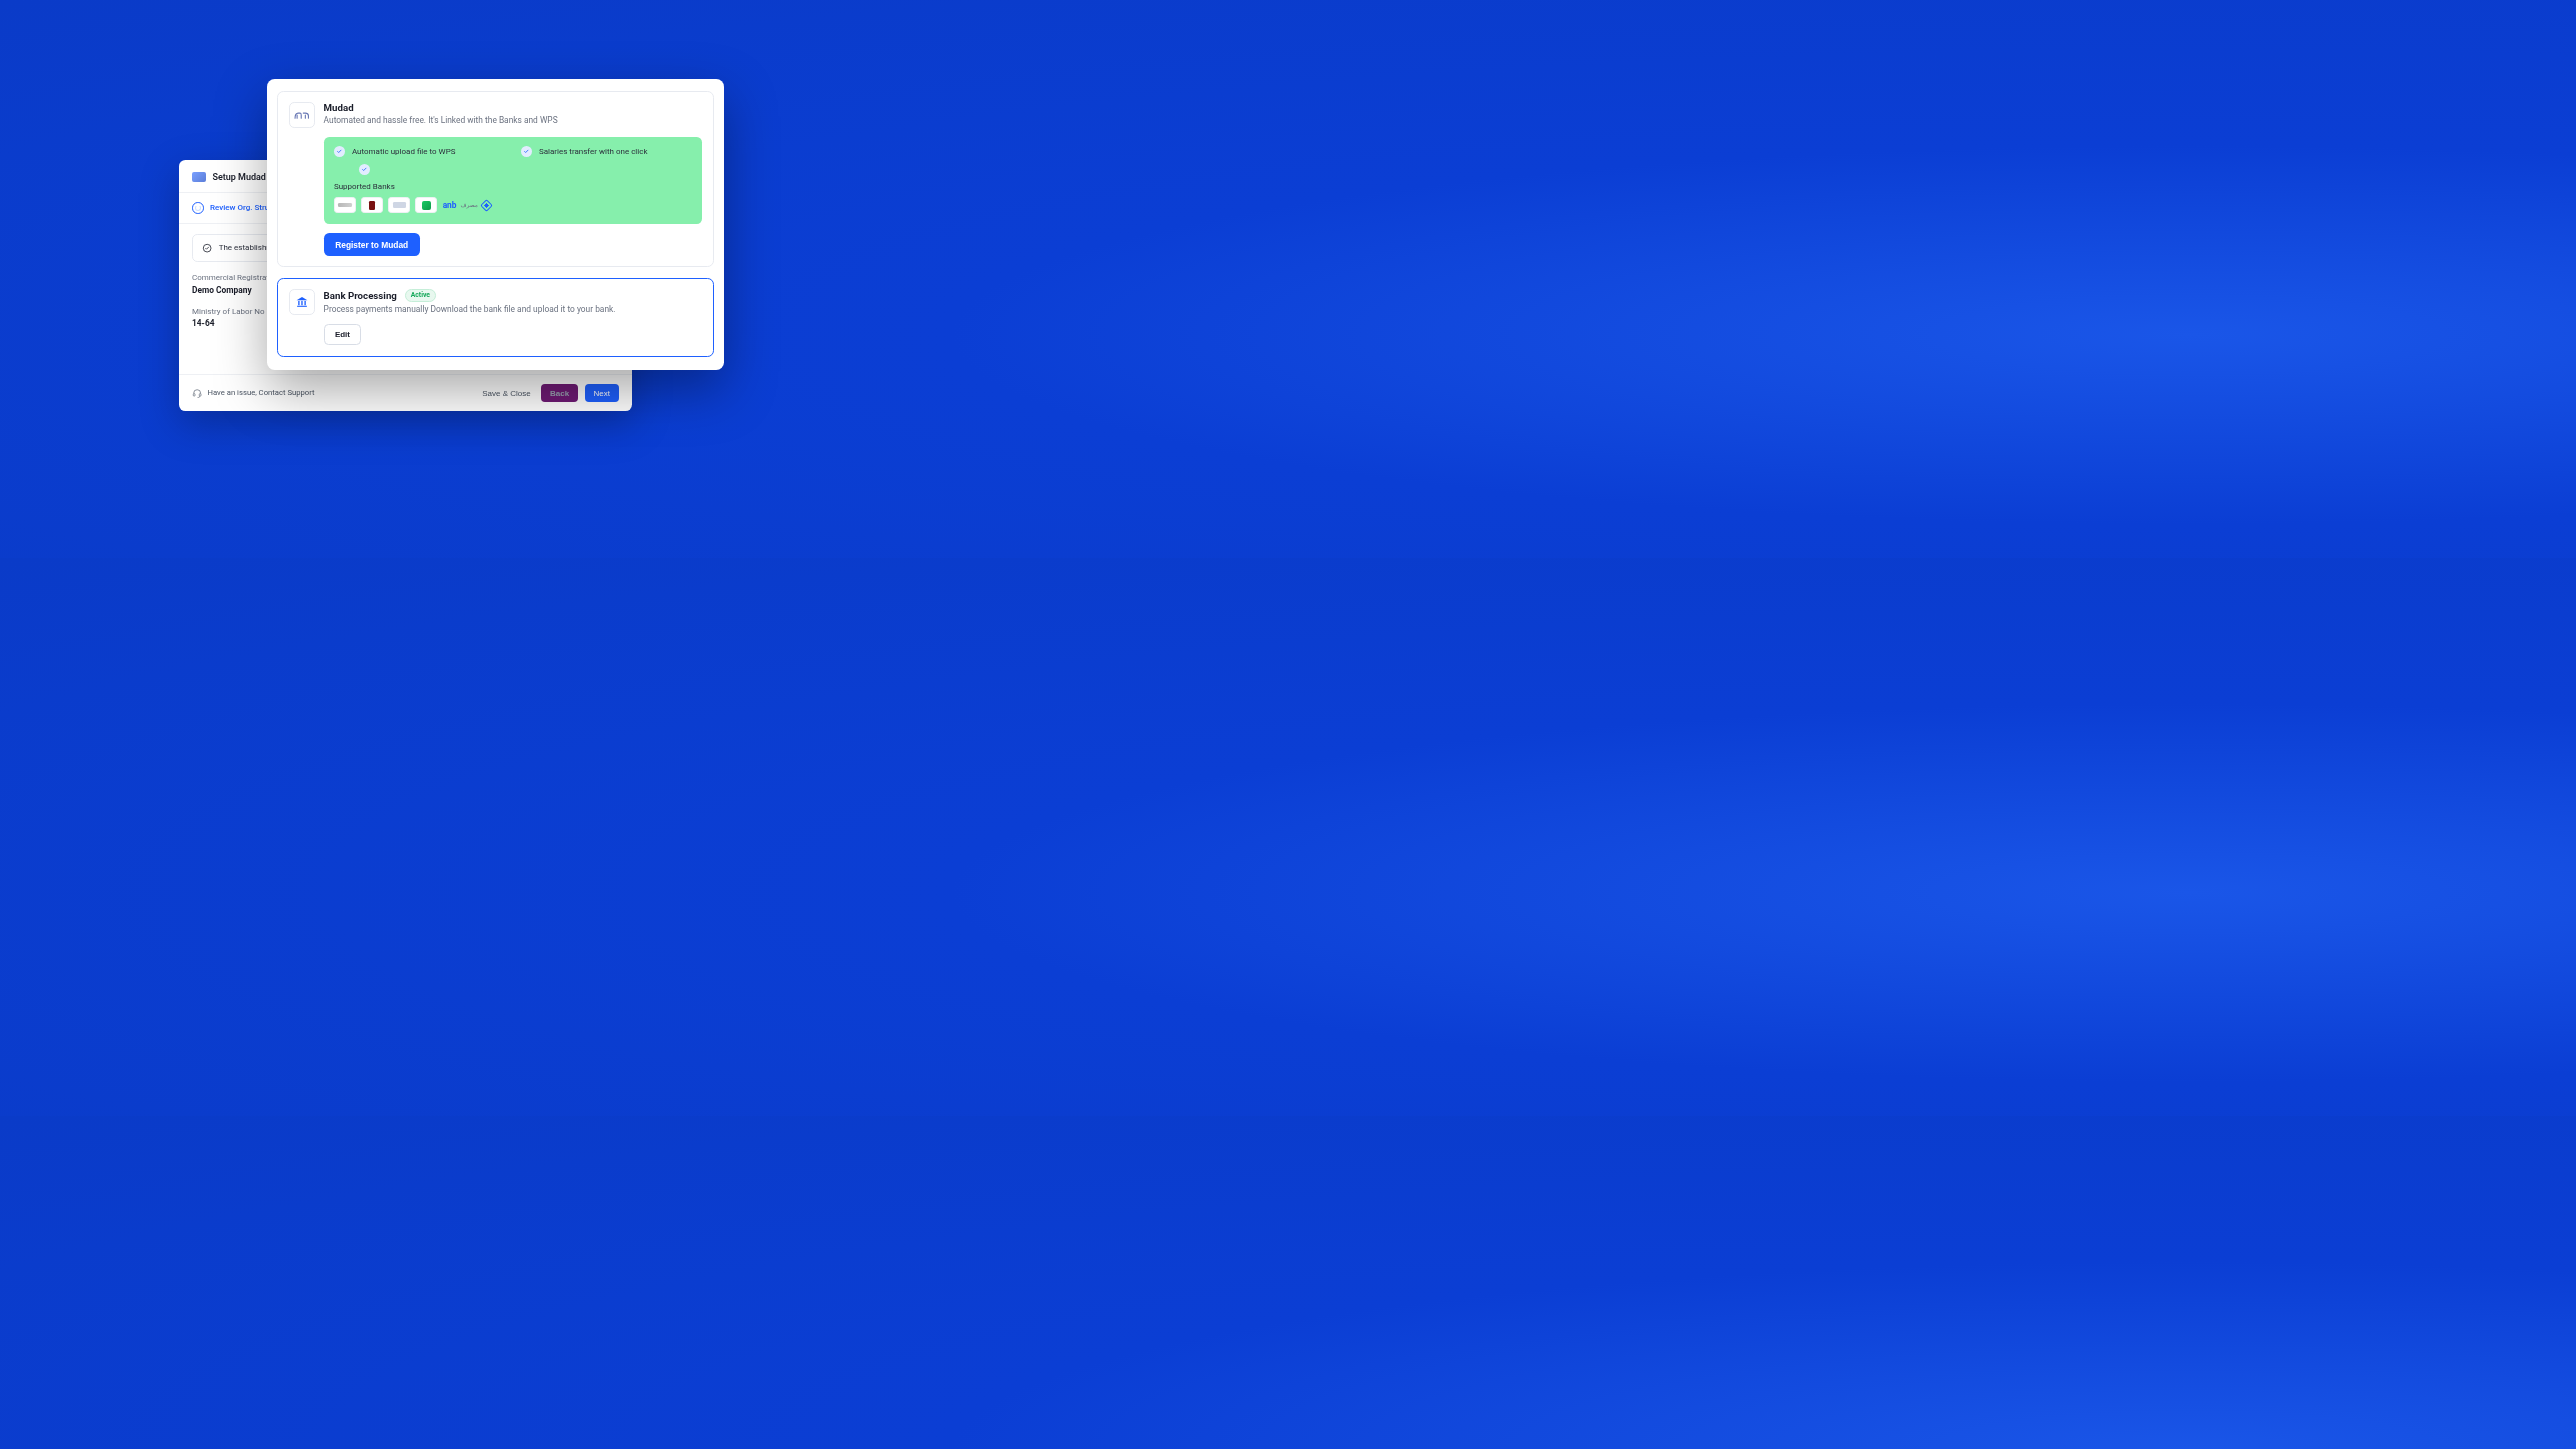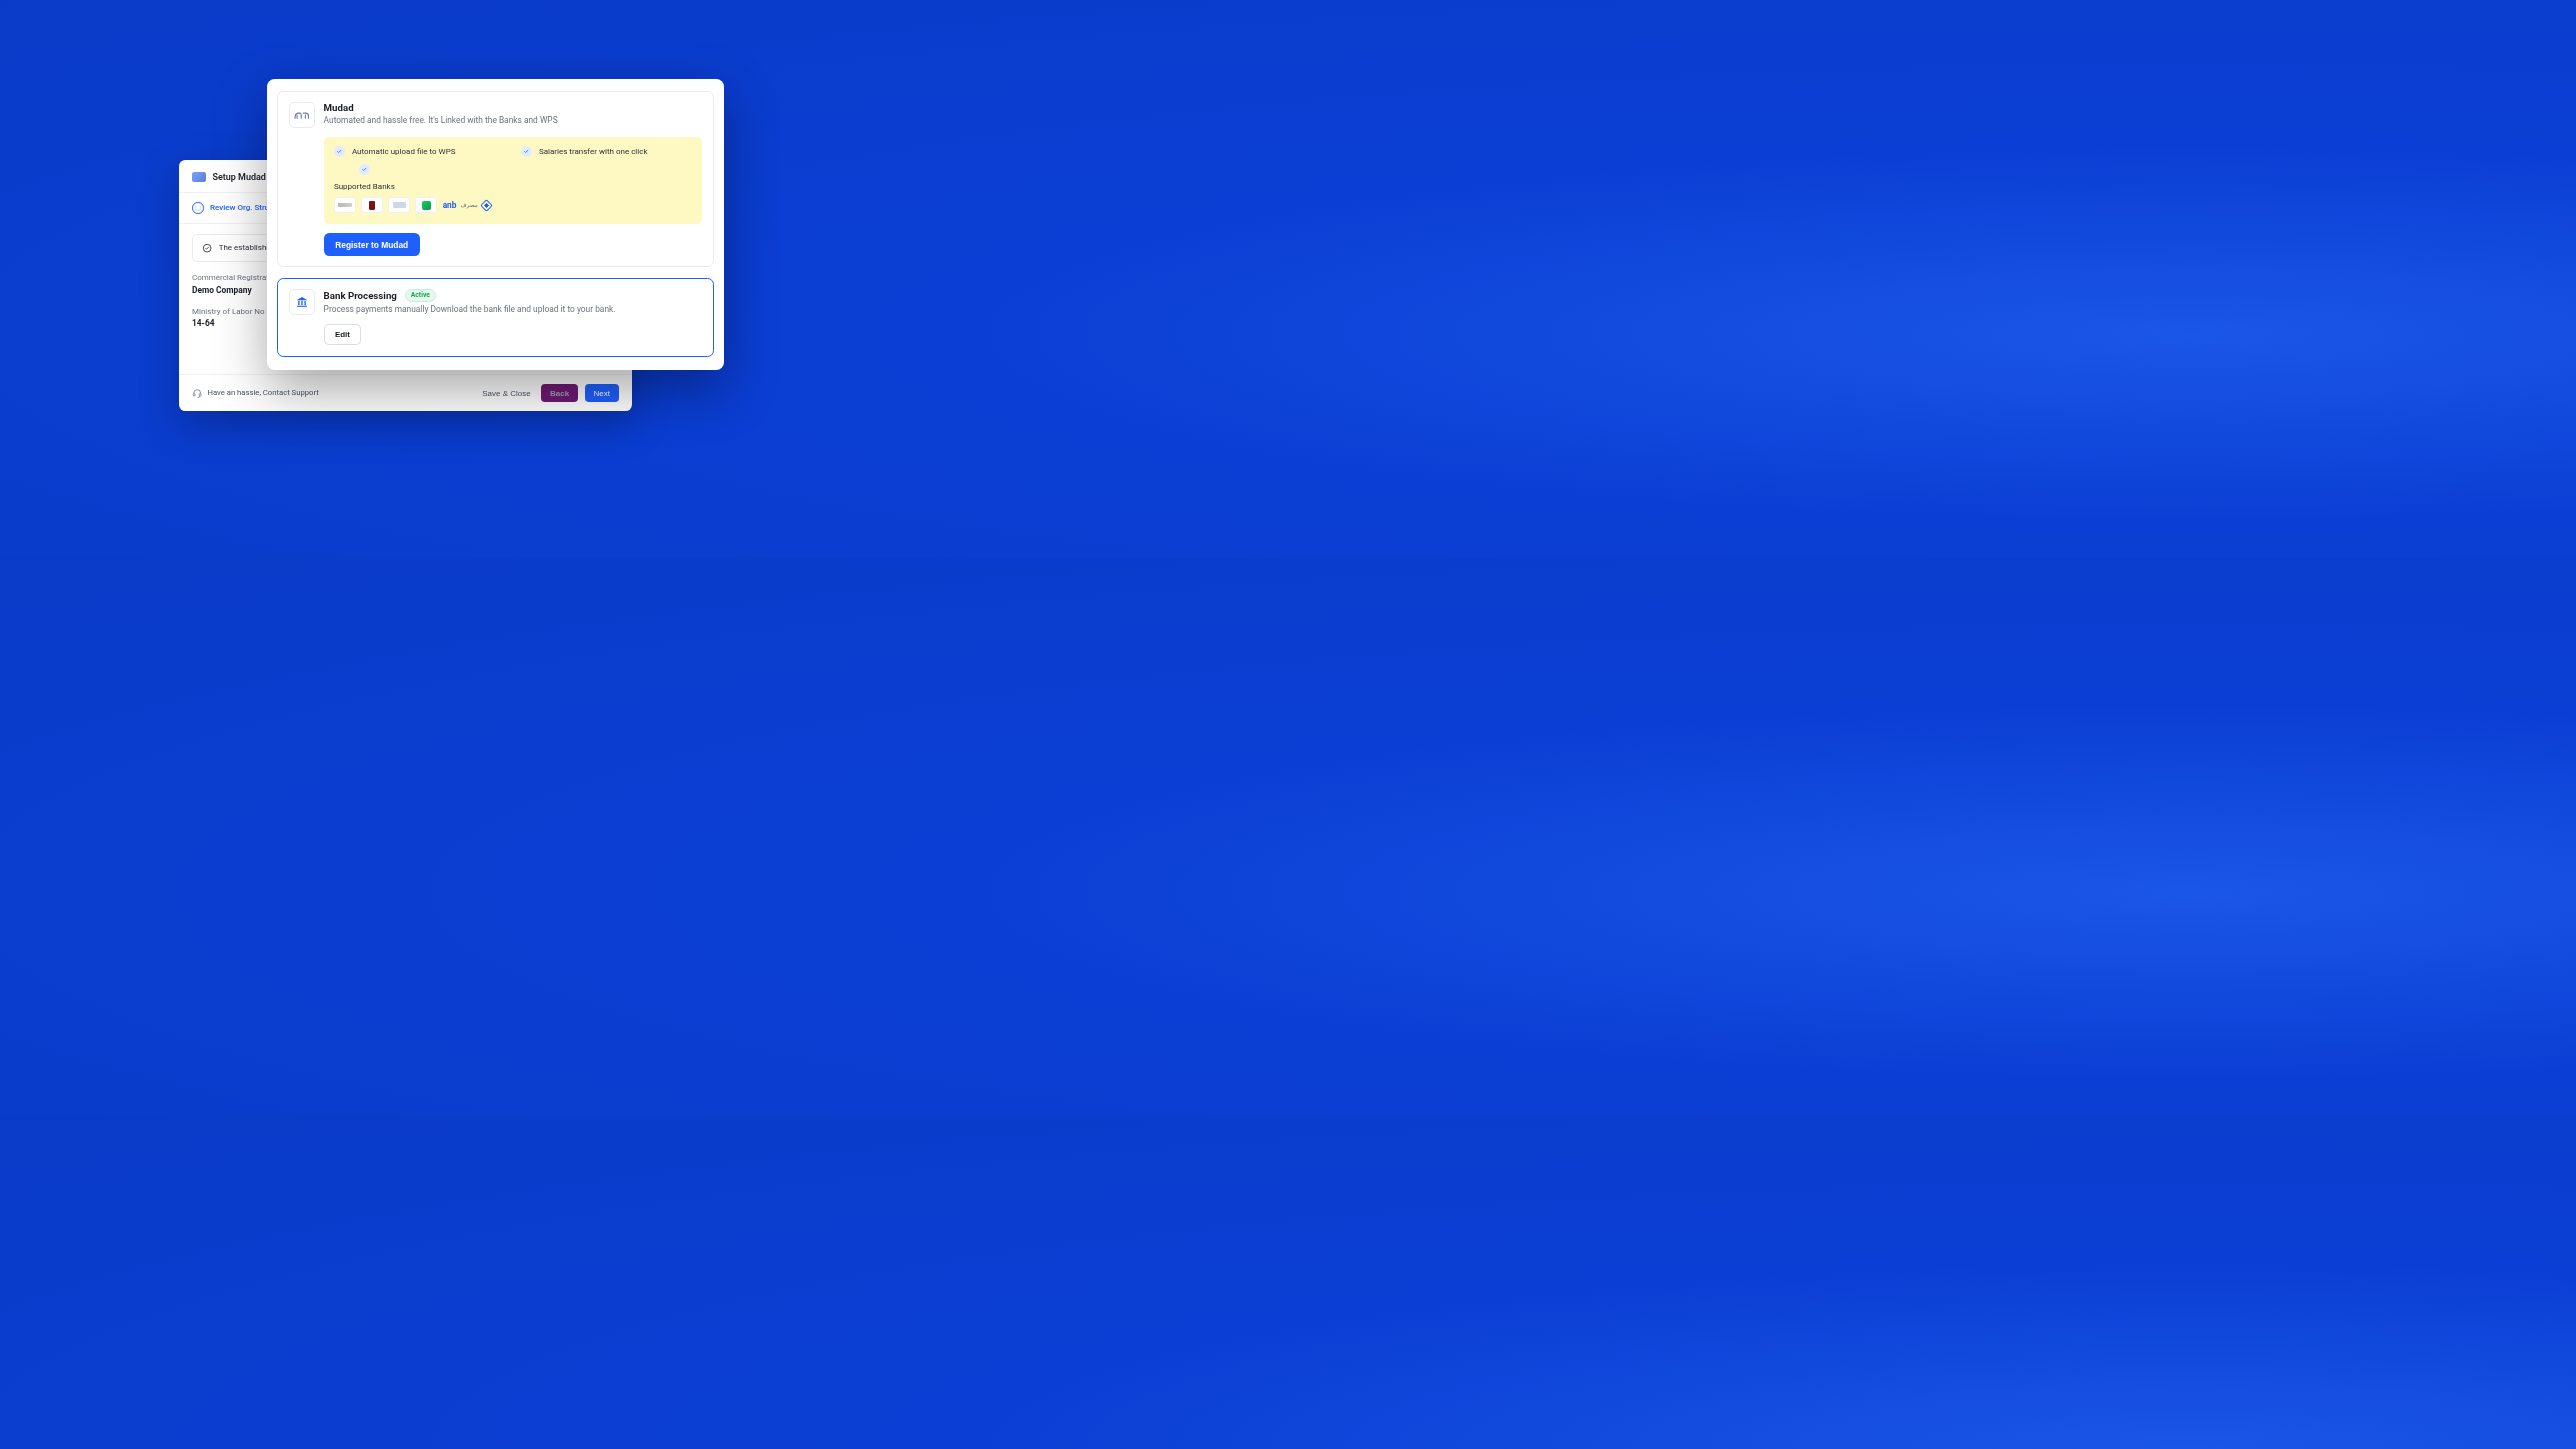--- a/index.html
+++ b/index.html
@@ -240,21 +240,21 @@
 }
 .option-desc {
   font-size: 8.4px;
   color: #6b7280;
   margin-top: 2.6px;
 }
 
 .feature-box {
   margin-top: 9px;
   margin-left: 35px;
-  background: #fef9c3;
+  background: #86efac;
   border-radius: 5.2px;
   padding: 9px 10.3px 11.6px;
 }
 .feature-row {
   display: flex;
   gap: 26px;
 }
 .feature-item {
   display: flex;
   align-items: center;
@@ -379,21 +379,21 @@
   </div>
 
   <div class="wizard-footer">
     <div class="support-link">
       <svg class="headset-icon" viewBox="0 0 24 24" fill="none" stroke="#6b7280" stroke-width="1.8">
           <path d="M4 13v-1a8 8 0 0 1 16 0v1"></path>
           <rect x="3" y="13" width="4" height="6" rx="2"></rect>
           <rect x="17" y="13" width="4" height="6" rx="2"></rect>
           <path d="M18 19a3 3 0 0 1-3 3h-2"></path>
         </svg>
-      <span>Have an hassle, Contact Support</span>
+      <span>Have an issue, Contact Support</span>
     </div>
     <div class="footer-actions">
       <button class="link-btn">Save &amp; Close</button>
       <button class="btn btn-disabled">Back</button>
       <button class="btn btn-primary">Next</button>
     </div>
   </div>
 </div>
 
 <div class="modal">

